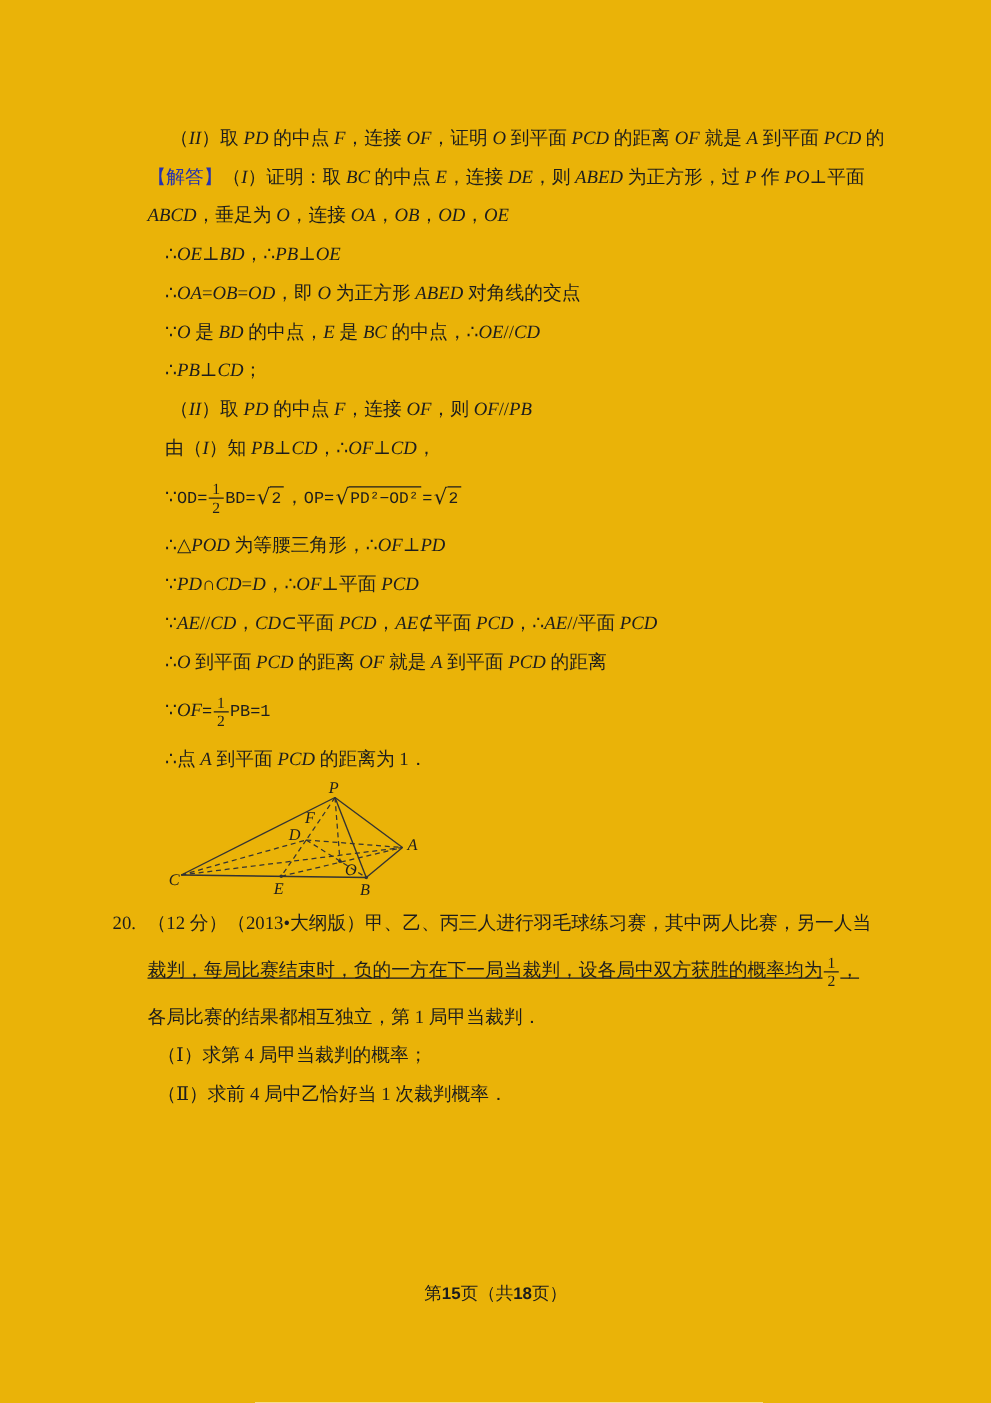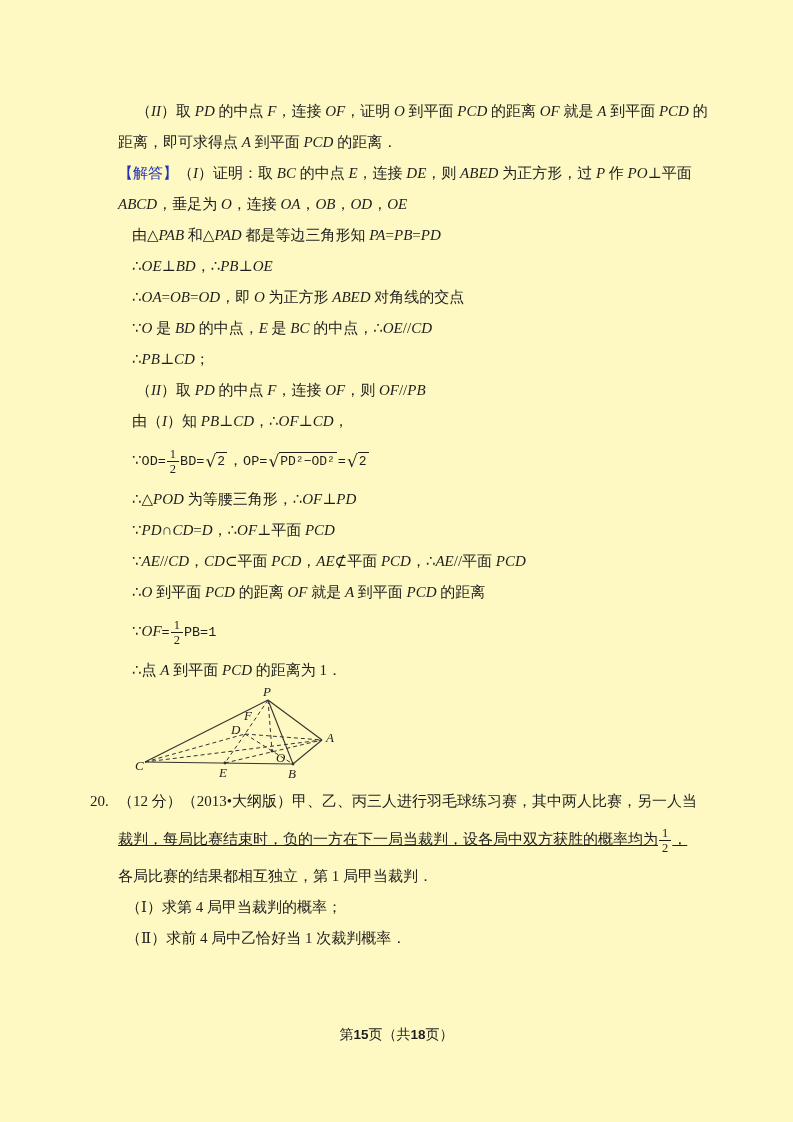--- a/index.html
+++ b/index.html
@@ -1,17 +1,17 @@
 <!DOCTYPE html>
 <html><head>
 <meta charset="utf-8">
 <style>
   html,body{margin:0;padding:0;background:#ffffff;}
   .page{
-    position:relative;width:793px;height:1122px;background:#fef9c3;overflow:hidden;
+    position:relative;width:793px;height:1122px;background:#eab308;overflow:hidden;
     font-family:"Liberation Serif","DejaVu Serif","DejaVu Sans",serif;
     color:#1d1d1d;font-size:15px;
   }
   .content{position:absolute;left:118px;top:96px;width:592px;}
   .ln{height:31px;line-height:31px;white-space:nowrap;}
   .ln.tall{height:47px;line-height:47px;}
   .ln.mid{height:44px;line-height:44px;text-decoration:underline;}
   .ind1{padding-left:8px;}
   .ind2{padding-left:14px;}
   .ind3{padding-left:18px;}
@@ -38,24 +38,22 @@
   .footer b{font-family:"Liberation Sans","DejaVu Sans",sans-serif;font-size:13.5px;}
 </style>
 </head>
 <body>
 
 <div class="page">
   <div class="content">
 
     <div>
         <div class="ln ind3"><span>（<i>II</i>）取 <i>PD</i> 的中点 <i>F</i>，连接 <i>OF</i>，证明 <i>O</i> 到平面 <i>PCD</i> 的距离 <i>OF</i> 就是 <i>A</i> 到平面 <i>PCD</i> 的</span></div>
-        <div class="ln"><span>距离，即可求得点 <i>A</i> 到平面 <i>PCD</i> 的距离．</span></div>
         <div class="ln"><span class="tag">【解答】</span><span>（<i>I</i>）证明：取 <i>BC</i> 的中点 <i>E</i>，连接 <i>DE</i>，则 <i>ABED</i> 为正方形，过 <i>P</i> 作 <i>PO</i>⊥平面</span></div>
         <div class="ln"><span><i>ABCD</i>，垂足为 <i>O</i>，连接 <i>OA</i>，<i>OB</i>，<i>OD</i>，<i>OE</i></span></div>
-        <div class="ln ind2"><span>由△<i>PAB</i> 和△<i>PAD</i> 都是等边三角形知 <i>PA</i>=<i>PB</i>=<i>PD</i></span></div>
         <div class="ln ind2"><span>∴<i>OE</i>⊥<i>BD</i>，∴<i>PB</i>⊥<i>OE</i></span></div>
         <div class="ln ind2"><span>∴<i>OA</i>=<i>OB</i>=<i>OD</i>，即 <i>O</i> 为正方形 <i>ABED</i> 对角线的交点</span></div>
         <div class="ln ind2"><span>∵<i>O</i> 是 <i>BD</i> 的中点，<i>E</i> 是 <i>BC</i> 的中点，∴<i>OE</i>//<i>CD</i></span></div>
         <div class="ln ind2"><span>∴<i>PB</i>⊥<i>CD</i>；</span></div>
         <div class="ln ind3"><span>（<i>II</i>）取 <i>PD</i> 的中点 <i>F</i>，连接 <i>OF</i>，则 <i>OF</i>//<i>PB</i></span></div>
         <div class="ln ind2"><span>由（<i>I</i>）知 <i>PB</i>⊥<i>CD</i>，∴<i>OF</i>⊥<i>CD</i>，</span></div>
         <div class="ln ind2 tall"><span>∵</span><span class="rm">OD=</span><span class="frac">
             <span class="fn">1</span>
             <span class="fd">2</span>
           </span><span class="rm">BD=</span><span class="sqrt">

